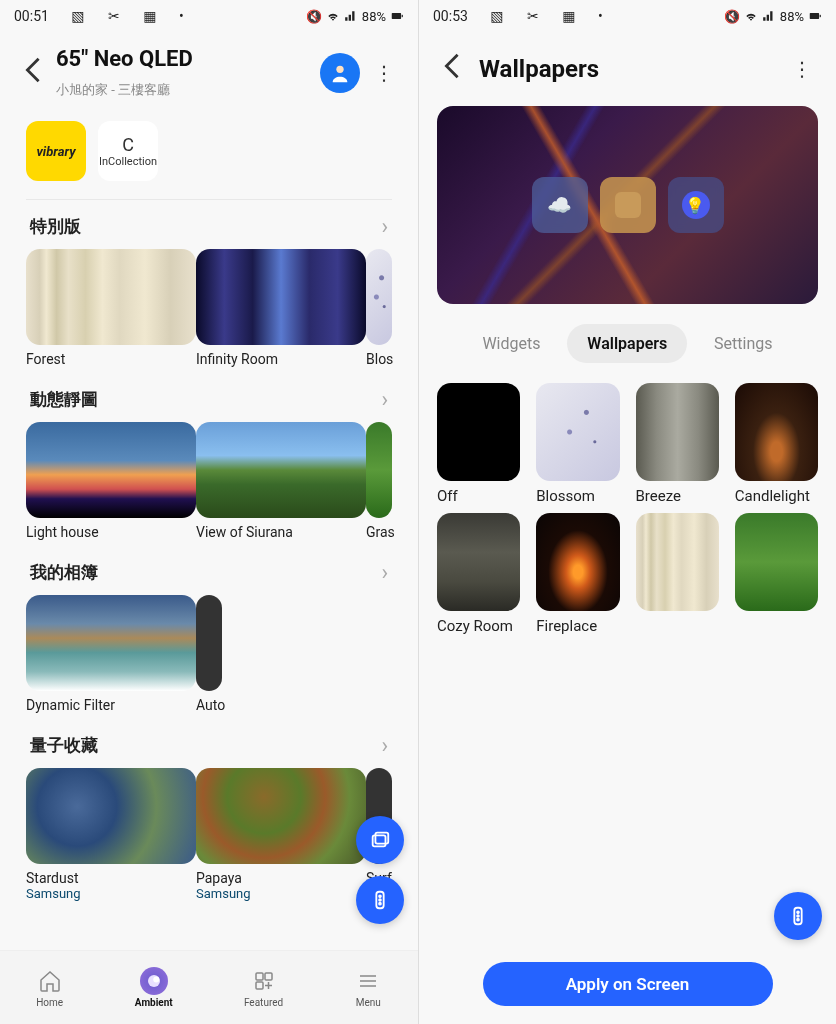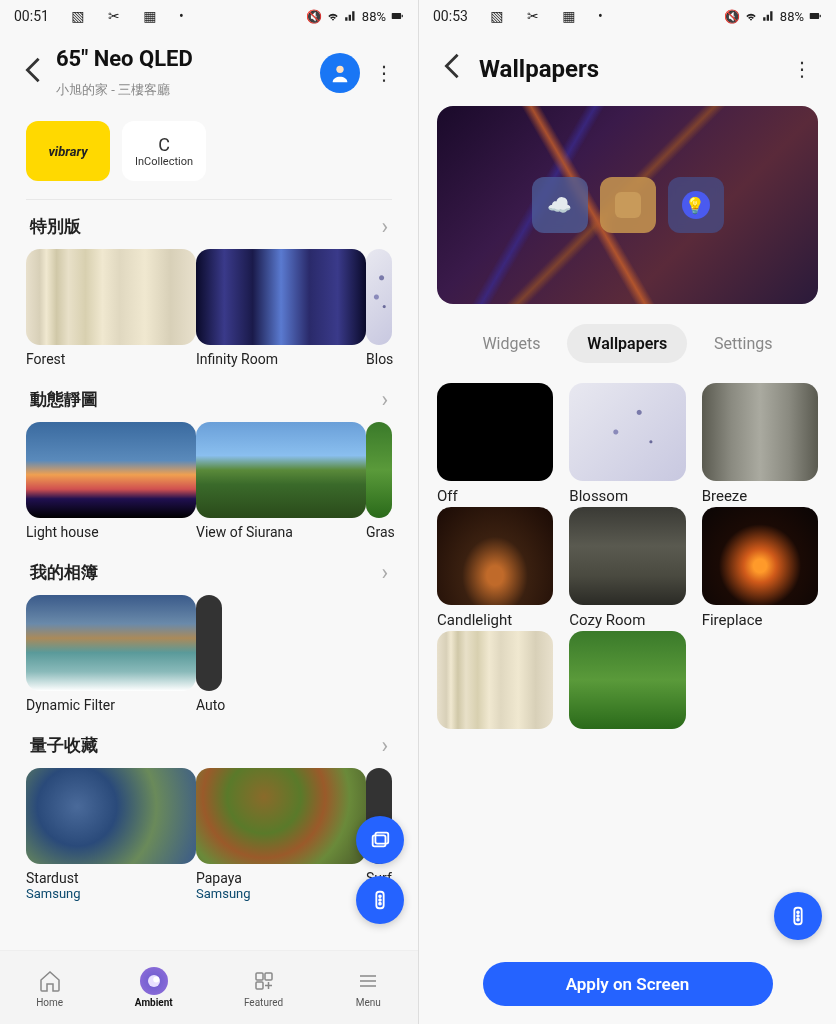--- a/index.html
+++ b/index.html
@@ -14,21 +14,21 @@
 .header{display:flex;align-items:center;padding:14px 20px;gap:10px}
 .back-btn{font-size:26px;color:#333;cursor:pointer;padding:4px}
 .title-block{flex:1}
 .title-main{font-size:22px;font-weight:700;color:#111}
 .title-sub{font-size:13px;color:#888;margin-top:10px}
 .avatar{width:40px;height:40px;border-radius:50%;background:#1976f5;display:flex;align-items:center;justify-content:center}
 .avatar svg{width:22px;height:22px}
 .more-btn{font-size:20px;color:#333;cursor:pointer;padding:8px 4px}
 
 .app-icons{display:flex;gap:12px;padding:8px 26px 18px}
-.app-icon{width:84px;height:60px;border-radius:12px;display:flex;align-items:center;justify-content:center;font-size:13px;font-weight:700}
+.app-icon{width:60px;height:60px;border-radius:12px;display:flex;align-items:center;justify-content:center;font-size:13px;font-weight:700}
 .app-icon.vibrary{background:#ffd900;color:#222;font-style:italic}
 .app-icon.incollection{background:#fff;color:#333;flex-direction:column;font-size:11px;font-weight:400}
 
 .divider{height:1px;background:#e8e8e8;margin:0 26px}
 
 .section{padding:6px 0 0}
 .section-header{display:flex;align-items:center;justify-content:space-between;padding:8px 30px 4px}
 .section-title{font-size:17px;font-weight:600;color:#222}
 .chevron{font-size:22px;color:#aaa;cursor:pointer}
 
@@ -78,21 +78,21 @@
 .hw{width:56px;height:56px;border-radius:12px;display:flex;align-items:center;justify-content:center;backdrop-filter:blur(4px)}
 .hw1{background:rgba(80,100,160,.7)}
 .hw2{background:rgba(200,150,80,.85)}
 .hw3{background:rgba(70,80,140,.7)}
 .hw-bulb{width:28px;height:28px;background:#4a5aef;border-radius:50%;display:flex;align-items:center;justify-content:center;color:#fff}
 
 .tabs{display:flex;justify-content:space-around;padding:4px 40px 8px}
 .tab{padding:10px 20px;border-radius:20px;font-size:16px;color:#888;cursor:pointer}
 .tab.active{background:#eaeaea;color:#111;font-weight:600}
 
-.wp-grid{display:grid;grid-template-columns:1fr 1fr 1fr;gap:2px 16px;padding:12px 18px 0}
+.wp-grid{display:grid;grid-template-columns:1fr 1fr 1fr 1fr;gap:8px 16px;padding:12px 18px 0}
 .wp-item .thumb{width:100%;height:98px}
 .wp-item .thumb-label{font-size:15px;margin-top:4px}
 
 .apply-btn{position:absolute;bottom:18px;left:50%;transform:translateX(-50%);width:290px;height:44px;background:#2563ff;color:#fff;border-radius:24px;display:flex;align-items:center;justify-content:center;font-size:17px;font-weight:600;cursor:pointer}
 
 .fab{position:absolute;right:14px;width:48px;height:48px;border-radius:50%;background:#2563ff;display:flex;align-items:center;justify-content:center;cursor:pointer;box-shadow:0 2px 8px rgba(0,0,0,.2)}
 .fab.top{bottom:160px}
 .fab.bot{bottom:100px}
 .fab.right-single{bottom:84px}
 .fab svg{width:22px;height:22px}

